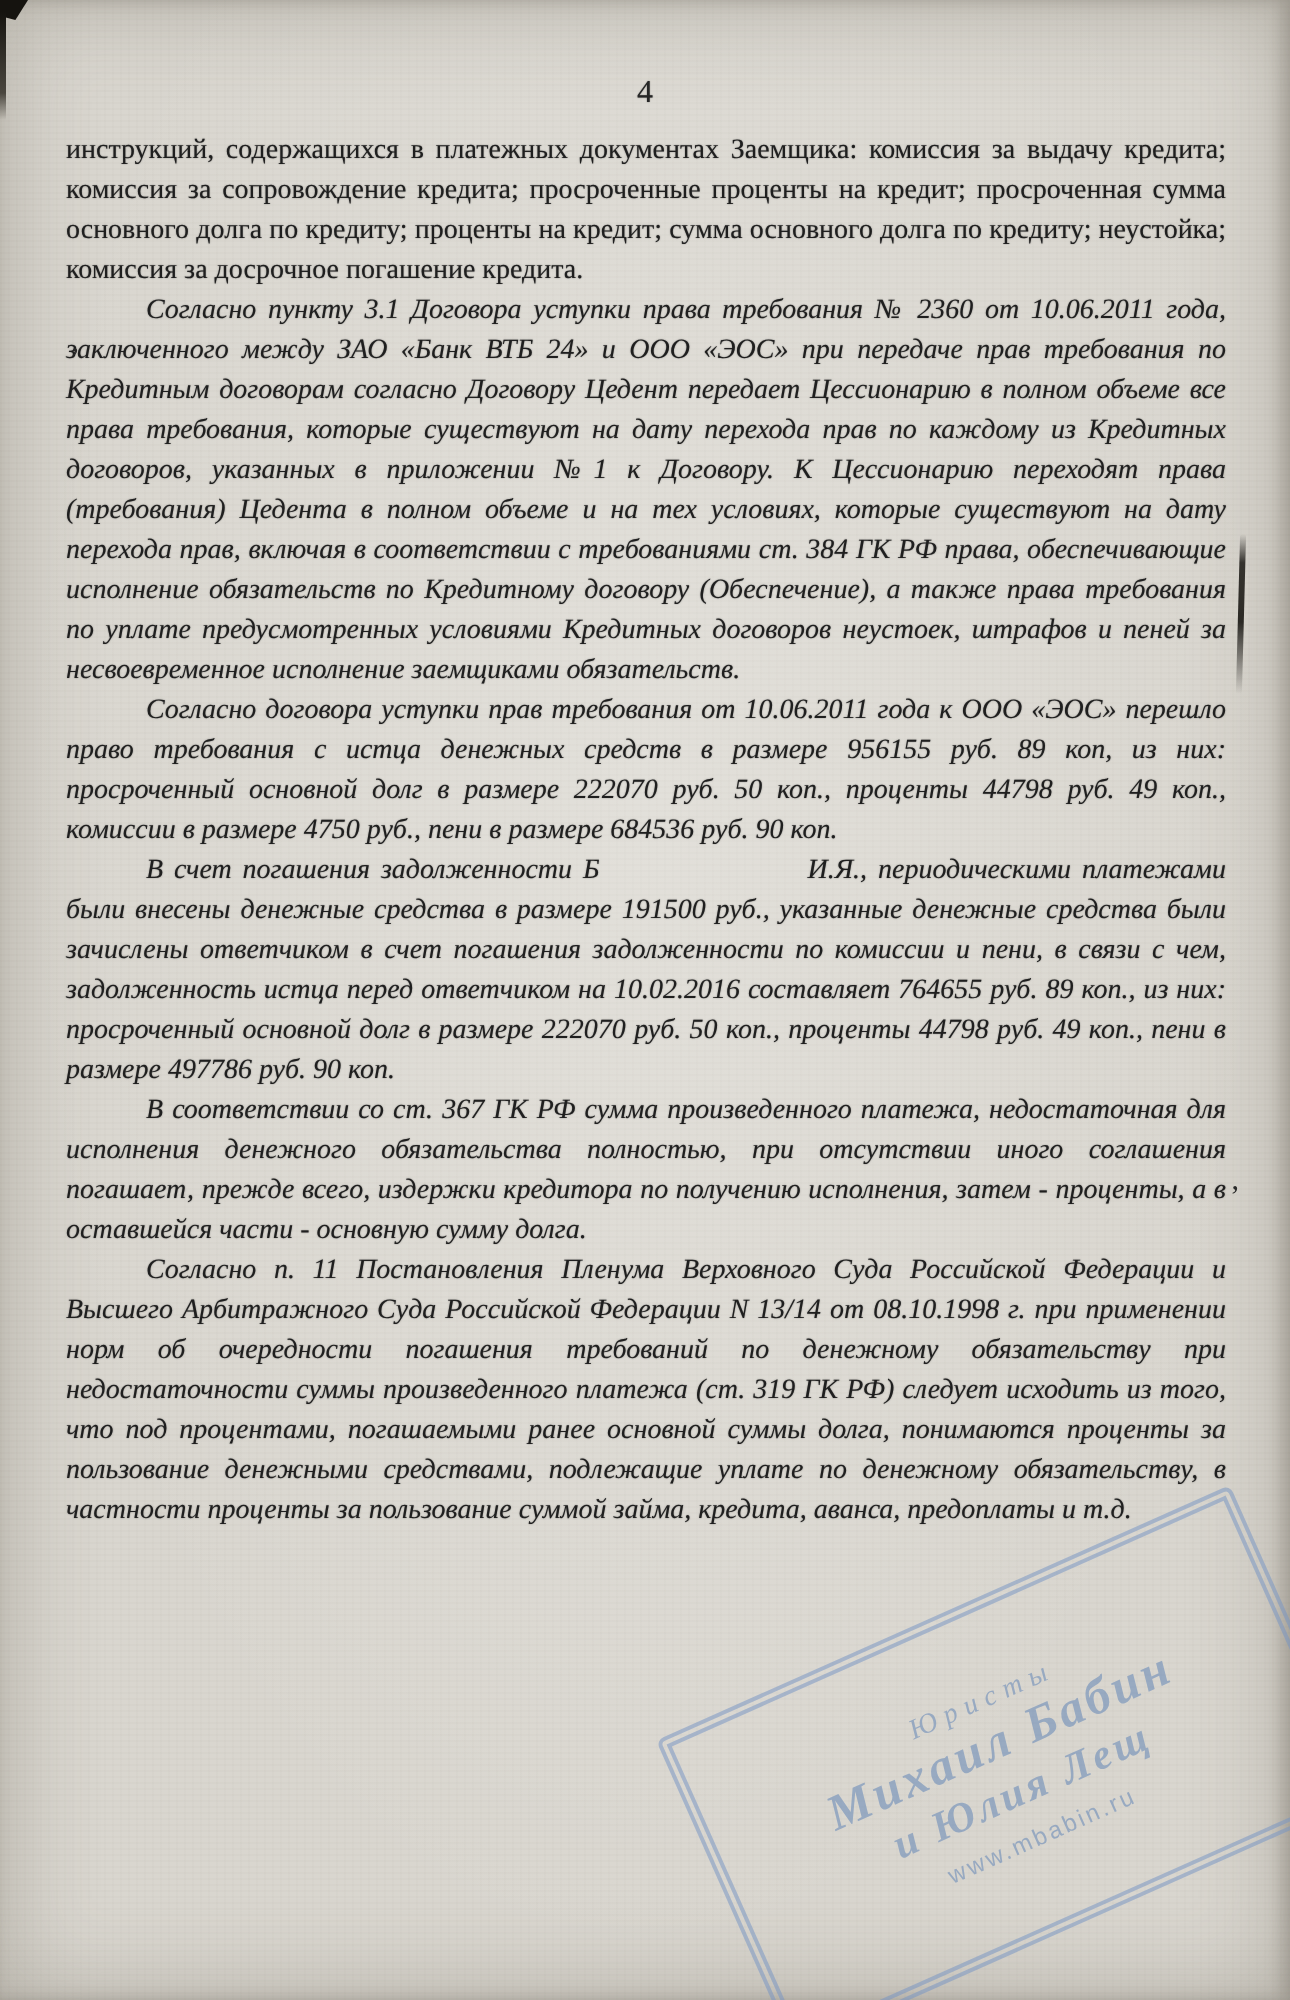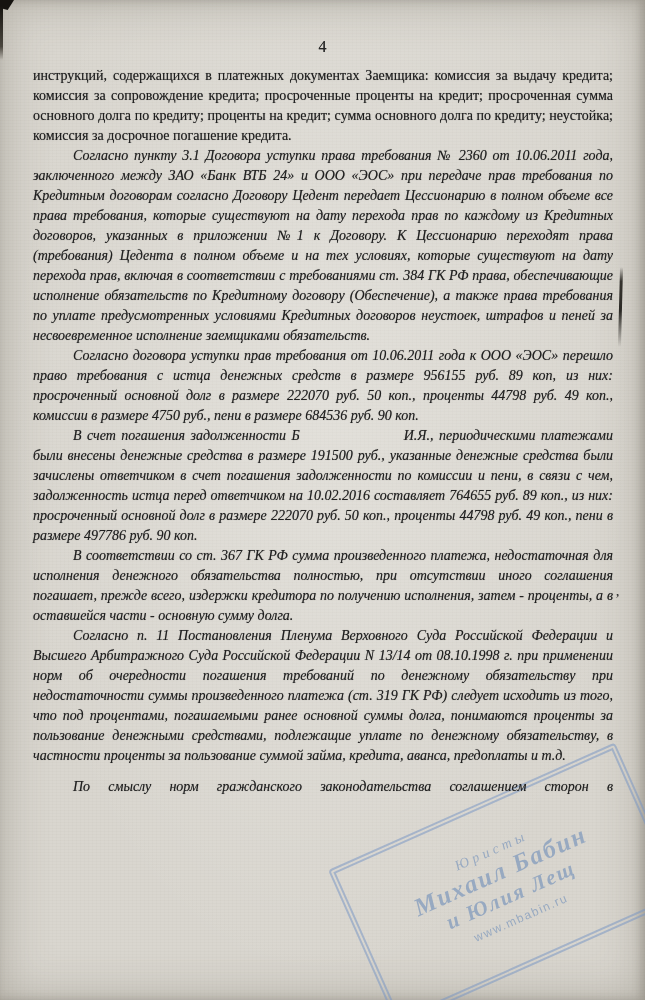--- a/index.html
+++ b/index.html
@@ -88,21 +88,20 @@
     <div class="wm-url">www.mbabin.ru</div>
   </div>
 
   <div class="body-text">
     <p>инструкций, содержащихся в платежных документах Заемщика: комиссия за выдачу кредита; комиссия за сопровождение кредита; просроченные проценты на кредит; просроченная сумма основного долга по кредиту; проценты на кредит; сумма основного долга по кредиту; неустойка; комиссия за досрочное погашение кредита.</p>
     <p class="indent">Согласно пункту 3.1 Договора уступки права требования № 2360 от 10.06.2011 года, заключенного между ЗАО «Банк ВТБ 24» и ООО «ЭОС» при передаче прав требования по Кредитным договорам согласно Договору Цедент передает Цессионарию в полном объеме все права требования, которые существуют на дату перехода прав по каждому из Кредитных договоров, указанных в приложении №1 к Договору. К Цессионарию переходят права (требования) Цедента в полном объеме и на тех условиях, которые существуют на дату перехода прав, включая в соответствии с требованиями ст. 384 ГК РФ права, обеспечивающие исполнение обязательств по Кредитному договору (Обеспечение), а также права требования по уплате предусмотренных условиями Кредитных договоров неустоек, штрафов и пеней за несвоевременное исполнение заемщиками обязательств.</p>
     <p class="indent">Согласно договора уступки прав требования от 10.06.2011 года к ООО «ЭОС» перешло право требования с истца денежных средств в размере 956155 руб. 89 коп, из них: просроченный основной долг в размере 222070 руб. 50 коп., проценты 44798 руб. 49 коп., комиссии в размере 4750 руб., пени в размере 684536 руб. 90 коп.</p>
     <p class="indent"><span>В счет погашения задолженности Б</span><span class="gap"></span><span>И.Я., периодическими платежами были внесены денежные средства в размере 191500 руб., указанные денежные средства были зачислены ответчиком в счет погашения задолженности по комиссии и пени, в связи с чем, задолженность истца перед ответчиком на 10.02.2016 составляет 764655 руб. 89 коп., из них: просроченный основной долг в размере 222070 руб. 50 коп., проценты 44798 руб. 49 коп., пени в размере 497786 руб. 90 коп.</span></p>
     <p class="indent">В соответствии со ст. 367 ГК РФ сумма произведенного платежа, недостаточная для исполнения денежного обязательства полностью, при отсутствии иного соглашения погашает, прежде всего, издержки кредитора по получению исполнения, затем - проценты, а в оставшейся части - основную сумму долга.</p>
     <p class="indent">Согласно п. 11 Постановления Пленума Верховного Суда Российской Федерации и Высшего Арбитражного Суда Российской Федерации N 13/14 от 08.10.1998 г. при применении норм об очередности погашения требований по денежному обязательству при недостаточности суммы произведенного платежа (ст. 319 ГК РФ) следует исходить из того, что под процентами, погашаемыми ранее основной суммы долга, понимаются проценты за пользование денежными средствами, подлежащие уплате по денежному обязательству, в частности проценты за пользование суммой займа, кредита, аванса, предоплаты и т.д.</p>
-    <p class="indent last-para">По смыслу норм гражданского законодательства соглашением сторон в</p>
   </div>
 
   <div class="artifact corner-blot"></div>
   <div class="artifact left-edge-line"></div>
   <div class="artifact right-edge-line"></div>
   <div class="artifact stray-quote-1">’</div>
   <div class="artifact stray-quote-2">’</div>
 
 </div>
 

